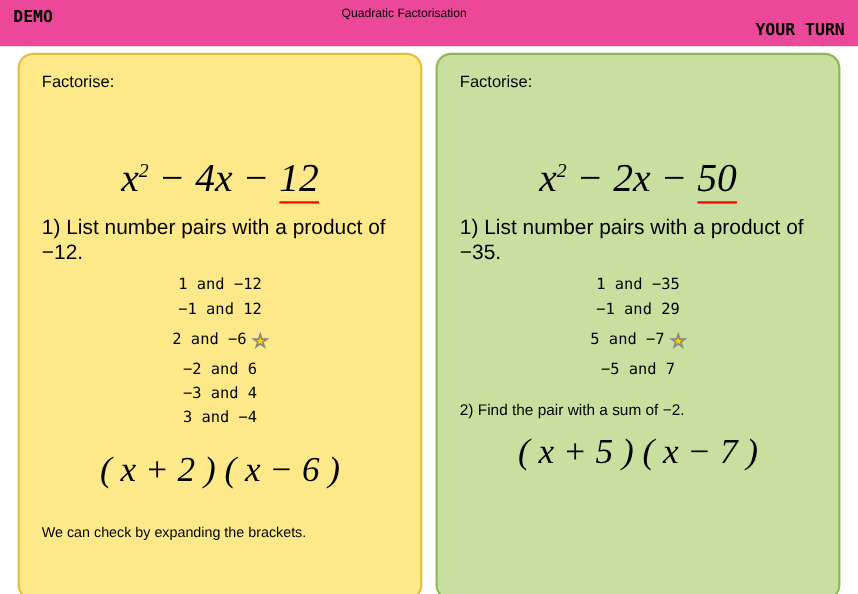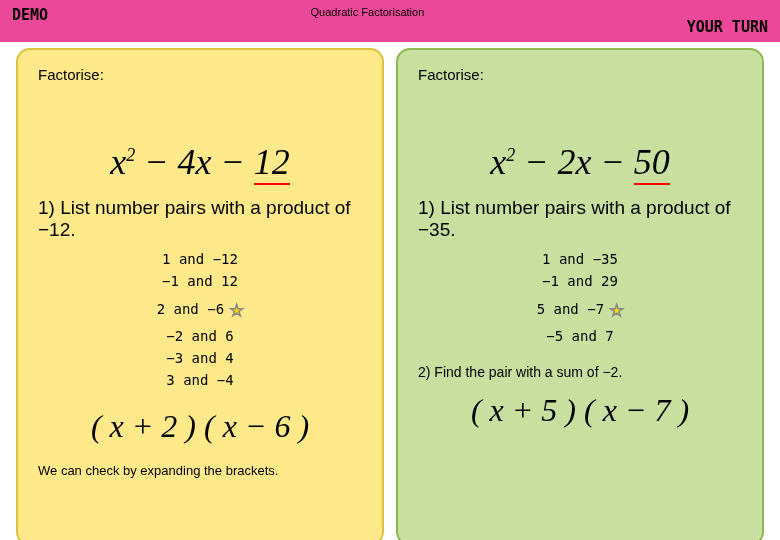--- a/index.html
+++ b/index.html
@@ -102,21 +102,21 @@
     }
     .answer {
       text-align: center;
       font-size: 32px;
       font-family: 'Times New Roman', serif;
       font-style: italic;
       margin: 4px 0;
     }
     .check-label {
       font-size: 13px;
-      margin-top: 6px;
+      margin-top: 19px;
     }
     sup {
       font-size: 18px;
       vertical-align: super;
     }
   </style>
 </head>
 <body>
 
 <div class="header">

